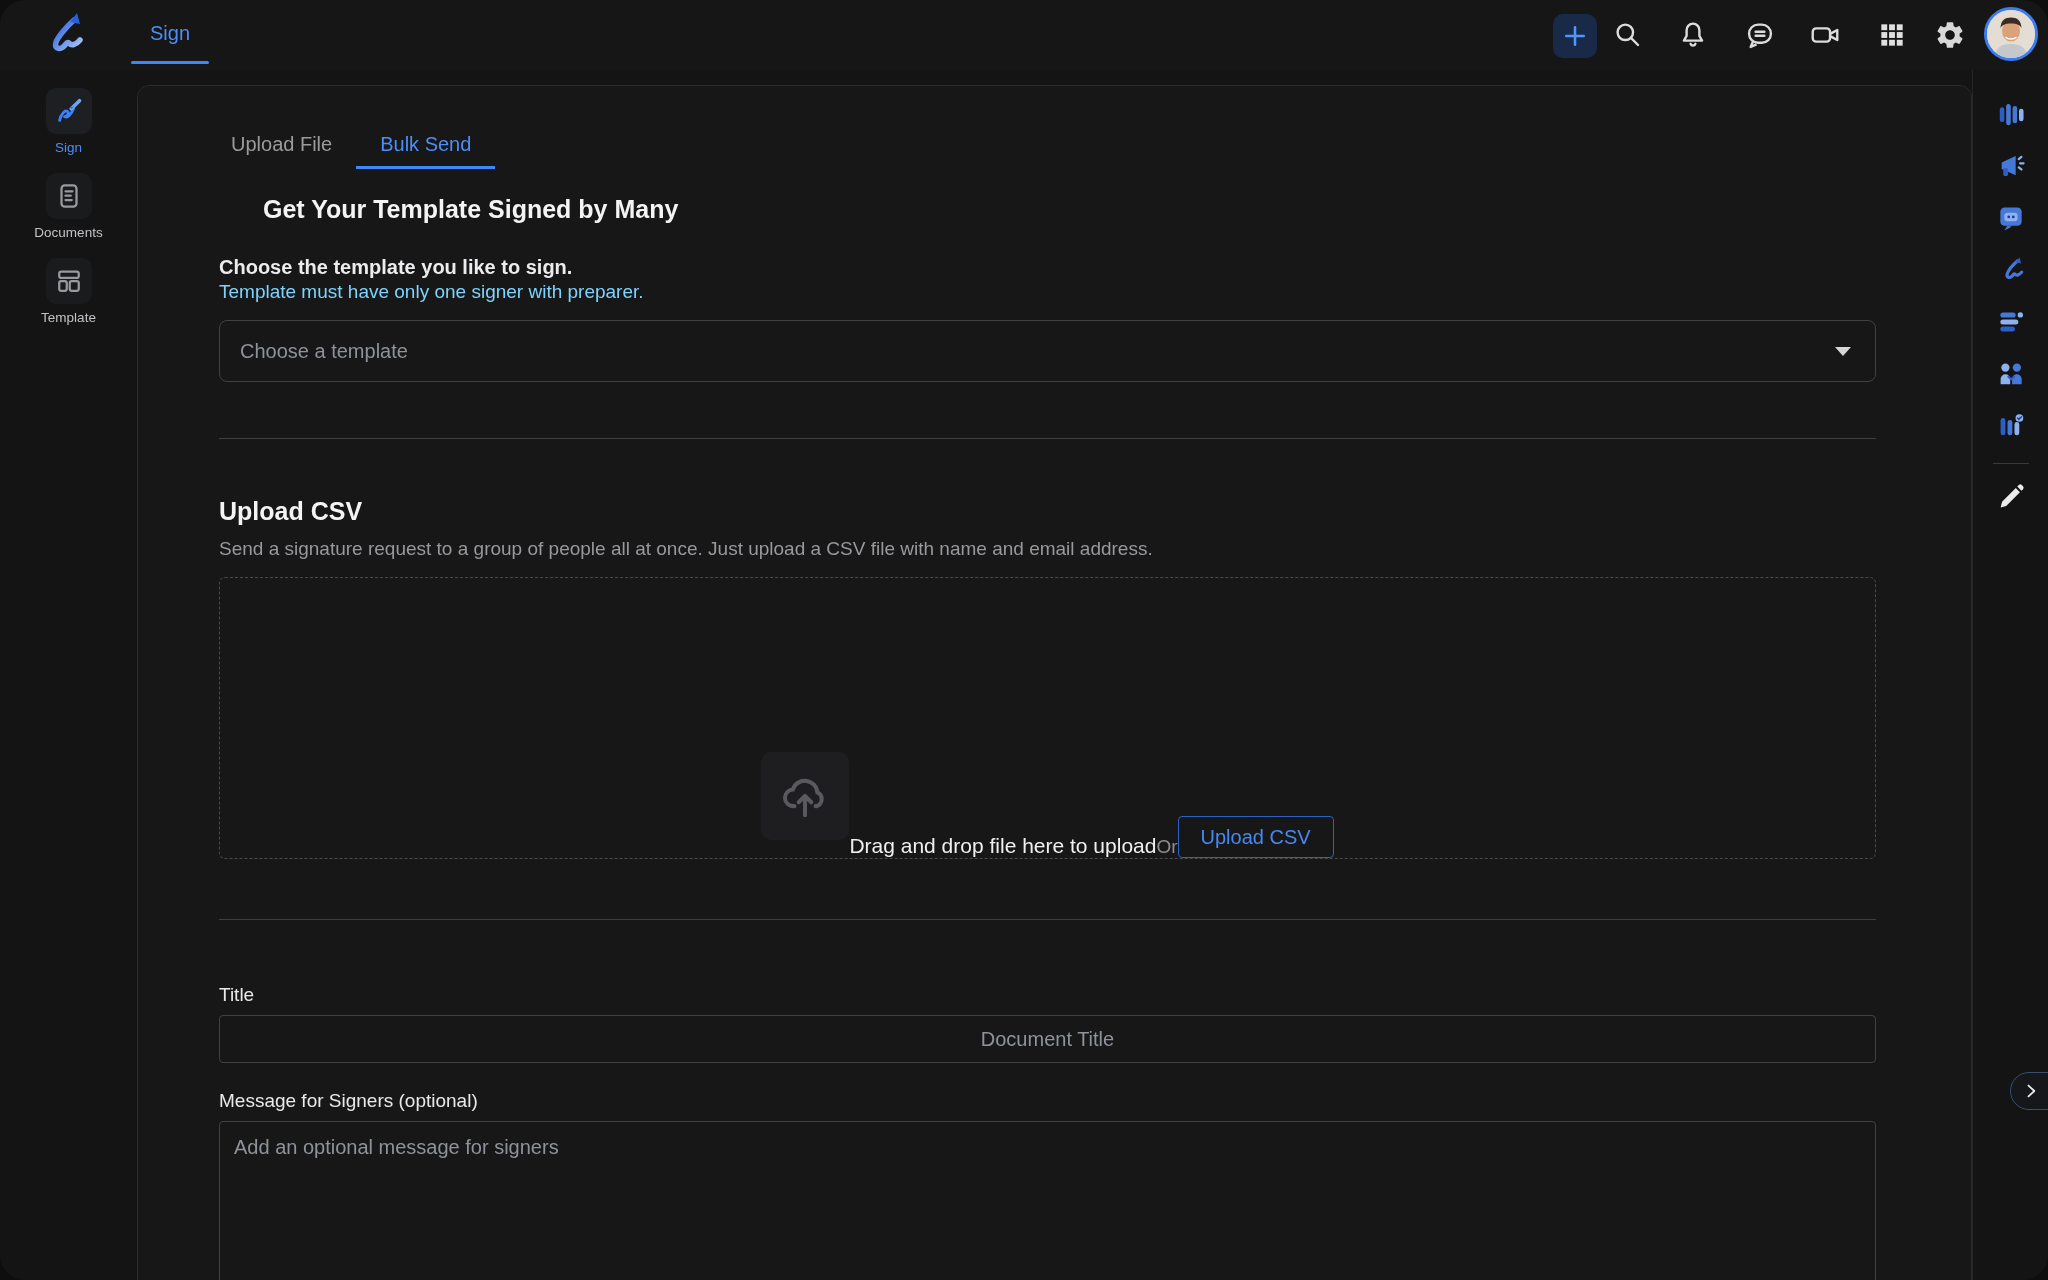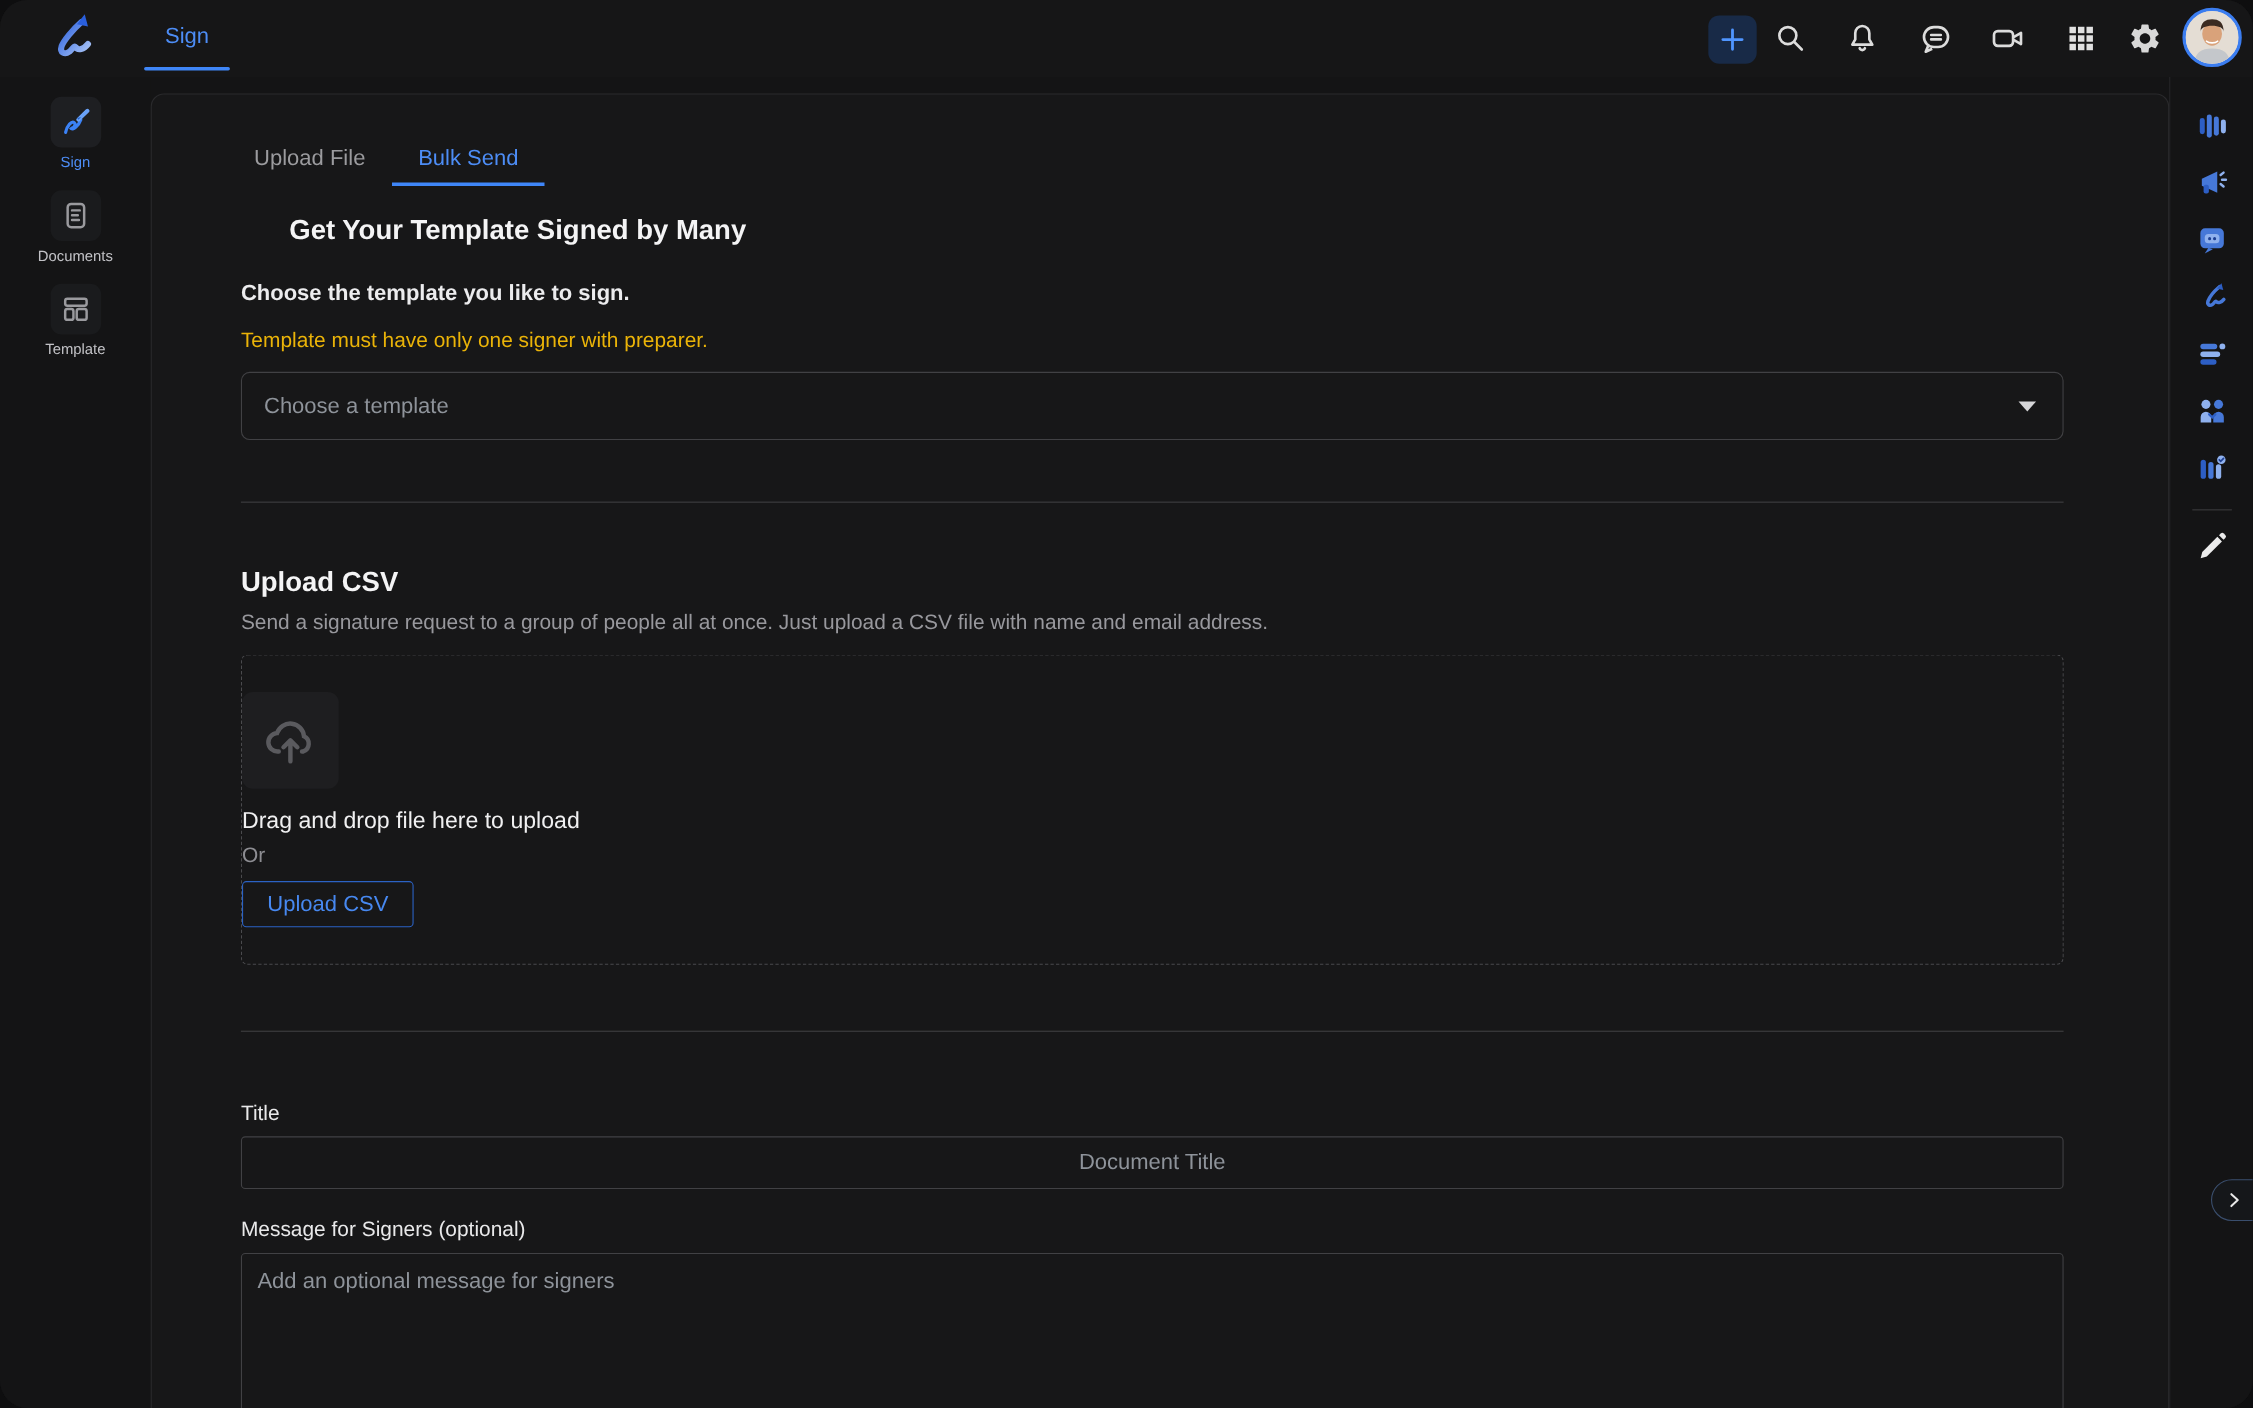--- a/index.html
+++ b/index.html
@@ -29,32 +29,32 @@
   
   .card { position:absolute; left:137px; top:85px; width:1835px; height:1210px; background:#171718; border:1px solid #2a2a2c; border-radius:12px; overflow:hidden; }
   .content { padding:0 95px 0 81px; }
 
   .tabs { display:flex; margin:33px 0 0 -12px; }
   .tab { height:50px; line-height:50px; padding:0 24px; font-size:20px; font-weight:500; color:#9b9b9e; cursor:pointer; }
   .tab.active { color:#4d8df6; box-shadow: inset 0 -3px 0 #3f86f8; }
 
   .h1 { margin-top:26px; font-size:25px; font-weight:700; color:#f4f4f5;margin-left:44px; }
   .sub-title { margin-top:32px; font-size:20px; font-weight:700; color:#ececee; }
-  .sub-note { margin-top:20px; font-size:19px; color:#eab308; }
+  .sub-note { margin-top:2px; font-size:19px; color:#7dd3fc; }
 
   .select { margin-top:17px; height:62px; border:1px solid #414144; border-radius:8px; display:flex; align-items:center; padding:0 24px 0 20px; cursor:pointer;gap:48px; }
   .select .ph { font-size:20px; color:#8e939a; flex:1; }
   .caret { width:0; height:0; border-left:8px solid transparent; border-right:8px solid transparent; border-top:9px solid #d6d6d8; }
 
   .divider { margin-top:56px; border-top:1px solid #3f3f41; }
 
   .h2 { margin-top:58px; font-size:25px; font-weight:700; color:#f4f4f5; }
   .desc { margin-top:12px; font-size:19px; color:#98989d; }
 
-  .dropzone { margin-top:17px; height:282px; border:1px dashed #4a4a4d; border-radius:6px; display:flex; flex-direction:column; align-items:flex-start; justify-content:center; }
+  .dropzone { margin-top:17px; height:282px; border:1px dashed #4a4a4d; border-radius:6px; display:flex; flex-direction:row; align-items:flex-end; justify-content:center; }
   .cloud-tile { width:88px; height:88px; background:#1e1e20; border-radius:10px; display:flex; align-items:center; justify-content:center; margin-bottom:18px; }
   .dz-text { font-size:21px; color:#f0f0f1; }
   .dz-or { margin-top:9px; font-size:19px; color:#8d8d92; }
   .dz-btn { margin-top:11px; height:42px; padding:0 22px; background:transparent; border:1px solid #2b62c4; border-radius:4px; color:#4788f0; font-size:20px; font-weight:500; font-family:inherit; cursor:pointer; }
 
   .field-label { margin-top:64px; font-size:19px; color:#e9e9ea; }
   .field-label.msg { margin-top:27px; }
   .text-input { display:block; width:100%; margin-top:9px; height:48px; background:transparent; border:1px solid #414144; border-radius:4px; padding:0 14px; font-size:20px; color:#5eead4; font-family:inherit;text-align:center; }
   .text-area { display:block; width:100%; margin-top:9px; height:170px; background:transparent; border:1px solid #414144; border-radius:4px; padding:14px; font-size:20px; color:#dddddf; font-family:inherit; resize:none; }
   .text-input::placeholder, .text-area::placeholder { color:#8e939a; opacity:1; }

